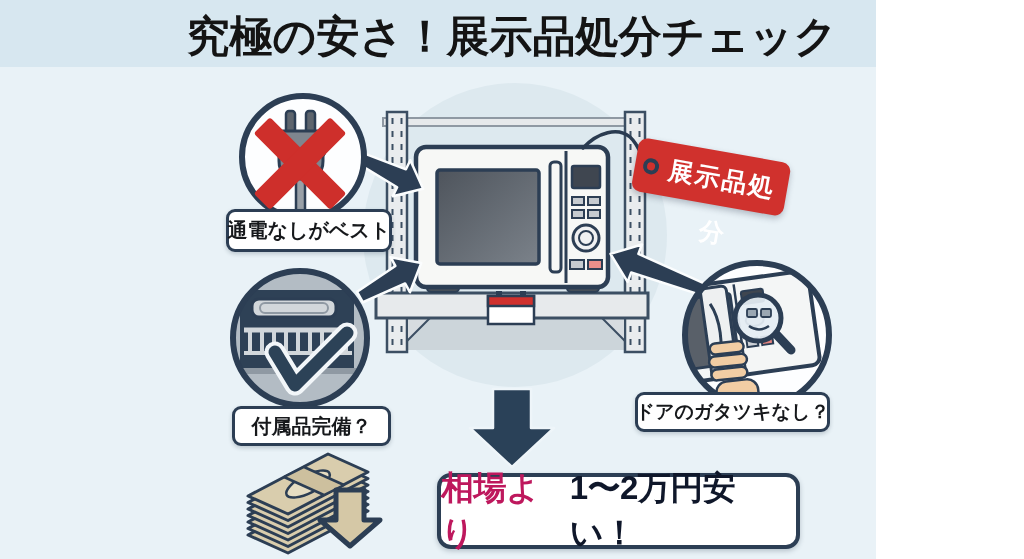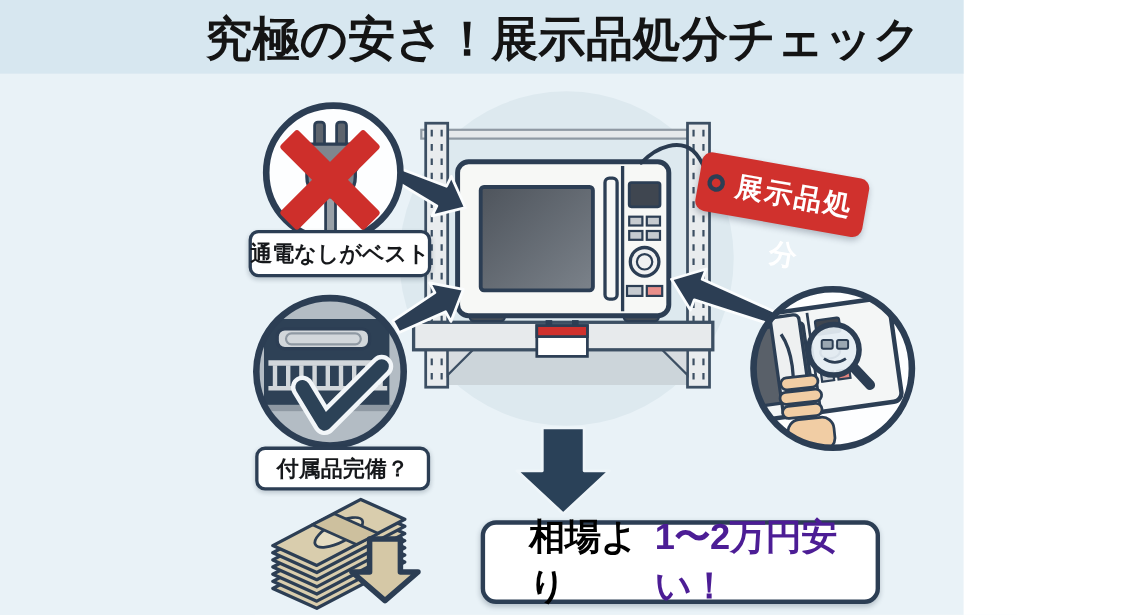--- a/index.html
+++ b/index.html
@@ -42,22 +42,22 @@
     position:absolute;left:26px;top:0;width:124px;height:54px;line-height:54px;
     text-align:center;color:#ffffff;font-size:25px;font-weight:800;letter-spacing:2px;
   }
   #result-box{
     position:absolute;left:437px;top:473px;width:355px;height:68px;
     background:#ffffff;border:4px solid #2c3e54;border-radius:14px;
     display:flex;align-items:center;justify-content:center;
     font-size:33px;font-weight:900;letter-spacing:-0.5px;z-index:3;
     box-shadow:0 2px 5px rgba(30,50,70,.25);
   }
-  #result-prefix{color:#000000;margin-left:40px;}
-  #result-highlight{color:#4c1d95;}
+  #result-prefix{color:#be185d;}
+  #result-highlight{color:#0f172a;}
 </style>
 </head>
 <body>
 
 <div id="canvas">
 
   <div id="header-band"></div>
   <div id="title">究極の安さ！展示品処分チェック</div>
 
   <svg id="scene" viewBox="0 0 1024 559" xmlns="http://www.w3.org/2000/svg">
@@ -219,19 +219,20 @@
     </g>
   </svg>
 
   <div id="clearance-tag">
     <span id="tag-grommet"></span>
     <div id="tag-text">展示品処分</div>
   </div>
 
   <div id="label-power" class="check-label">通電なしがベスト</div>
   <div id="label-accessories" class="check-label">付属品完備？</div>
+  <div id="label-door" class="check-label">ドアのガタツキなし？</div>
 
   <div id="result-box">
     <span id="result-prefix">相場より</span>
       <span id="result-highlight">1〜2万円安い！</span>
   </div>
 
 </div>
 
 </body></html>

